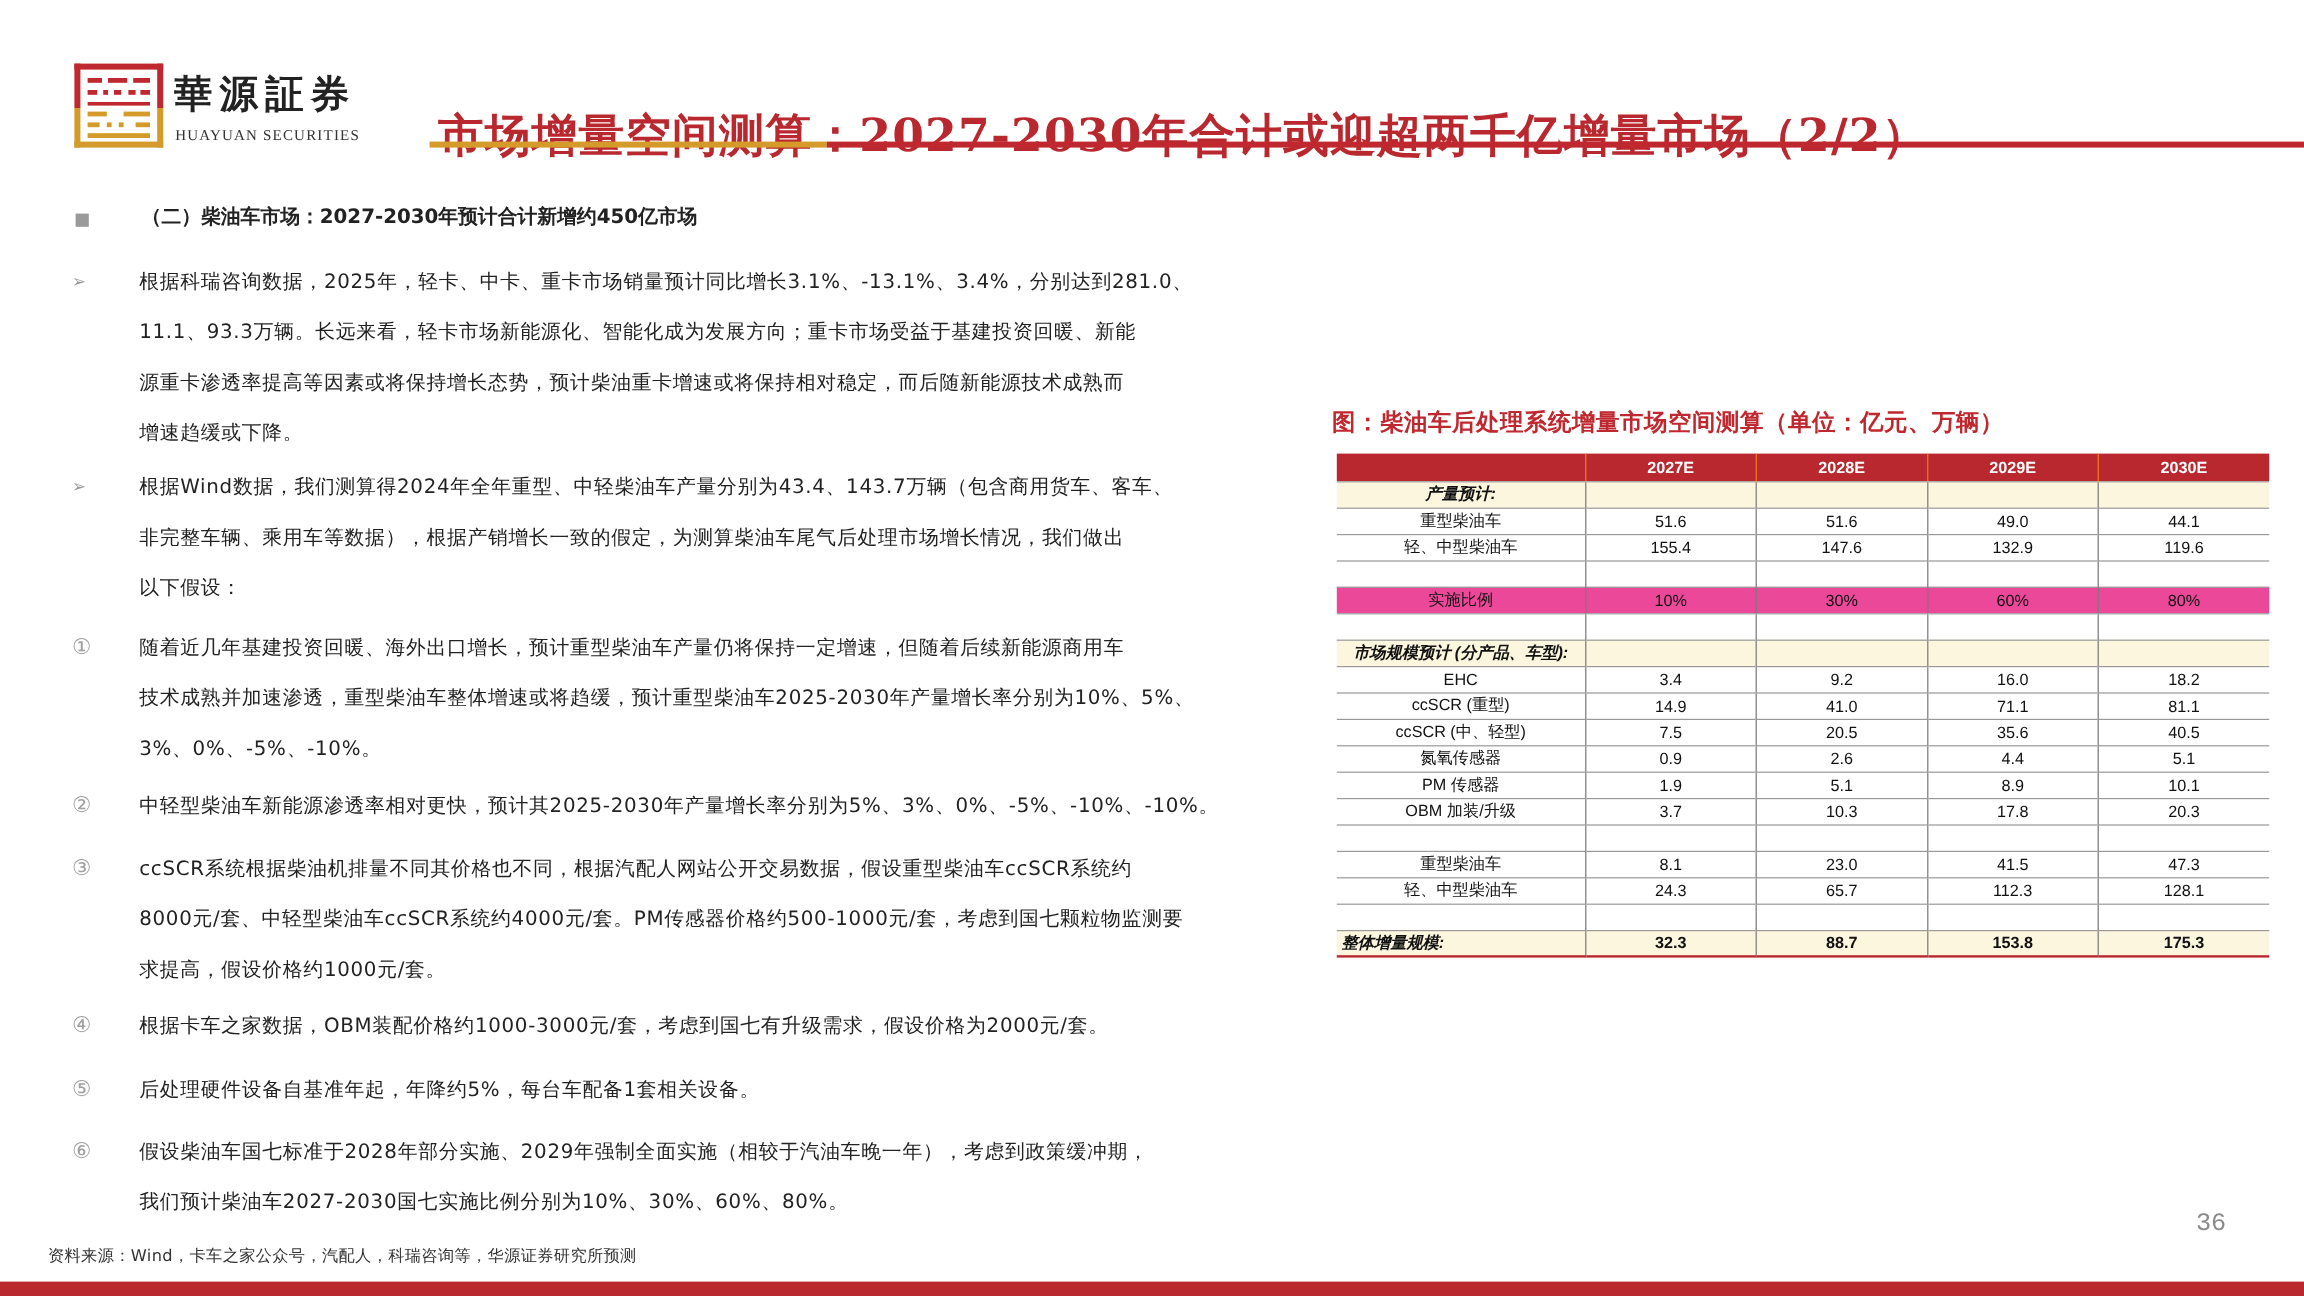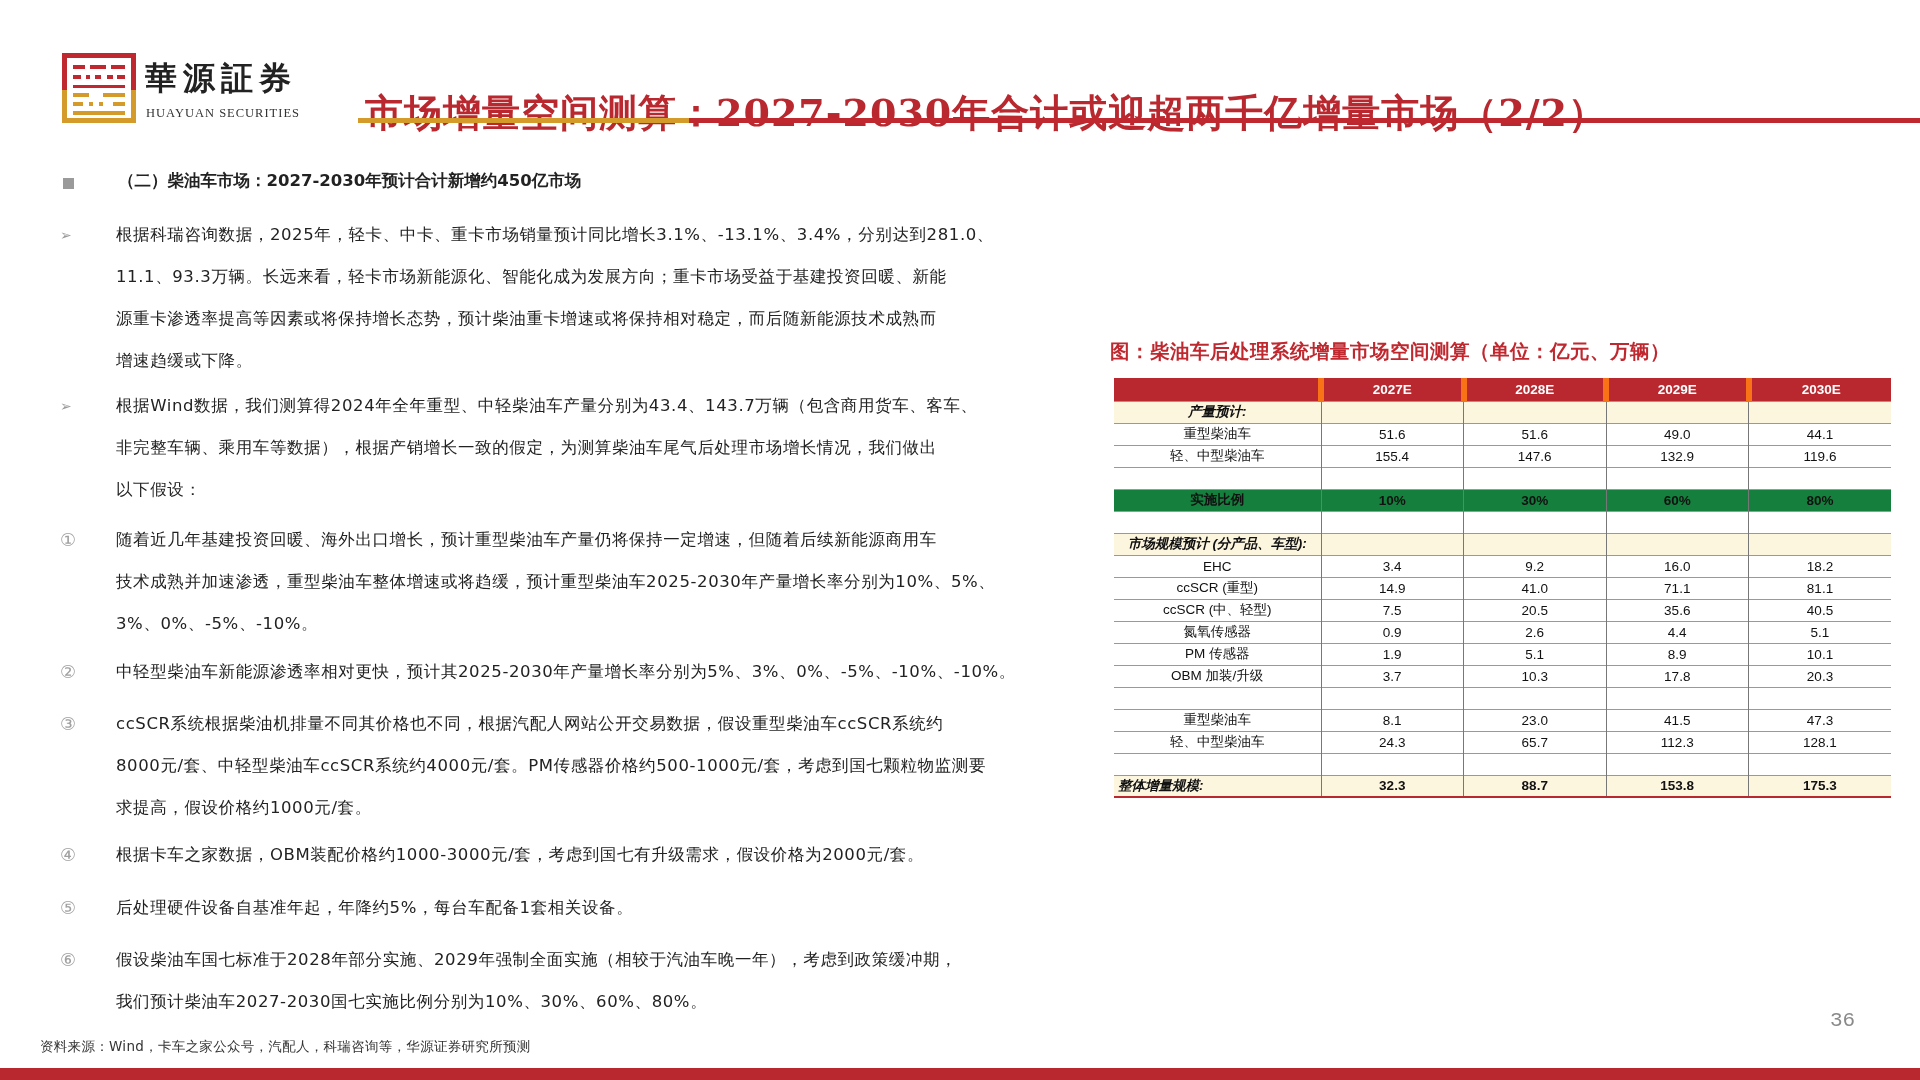--- a/index.html
+++ b/index.html
@@ -25,27 +25,27 @@
 
   .source { position: absolute; left: 40px; top: 1038px; font-size: 13.5px; color: #333; white-space: nowrap; letter-spacing: 0.3px; }
   .page-num { position: absolute; left: 1830px; top: 1009px; font-size: 21px; color: #8a8a8a; font-family: Liberation Mono, monospace; }
   .footer-band { position: absolute; left: 0; top: 1068px; width: 1920px; height: 12px; background: #b9282f; }
 
   
   .fig-caption { position: absolute; left: 1110px; top: 338px; width: 810px; text-align: left; font-family: "DejaVu Serif", "Liberation Serif", serif; font-size: 19.5px; font-weight: bold; color: #c0282f; white-space: nowrap; letter-spacing: 0.5px; }
   table.data { position: absolute; left: 1114px; top: 378px; width: 777px; border-collapse: collapse; table-layout: fixed; font-family: "Liberation Sans", "DejaVu Sans", sans-serif; font-size: 13.5px; color: #111; }
   table.data col.label { width: 207px; }
   table.data col.val { width: 142.5px; }
-  table.data th { background: #b9282f; color: #fff; font-weight: bold; height: 23px; font-size: 13.5px; border-left: 6px solid #f97316; }
+  table.data th { background: #b9282f; color: #fff; font-weight: bold; height: 23px; font-size: 13.5px; border-left: 1px solid #f97316; }
   table.data th:first-child { border-left: none; }
   table.data td { height: 22px; text-align: center; border-left: 1px solid #777; border-top: 1px solid #999; padding: 0 4px; white-space: nowrap; }
   table.data td:first-child { border-left: none; }
   table.data tr.section td { background: #fdf6df; }
   table.data tr.section td:first-child { text-align: center; font-weight: bold; font-style: italic; }
-  table.data tr.highlight td { background: #15803d; font-weight: bold; }
+  table.data tr.highlight td { background: #ec4899; font-weight: normal; }
   table.data tr.spacer td { height: 22px; }
   table.data tr.total td { background: #fdf6df; font-weight: bold; border-bottom: 2px solid #b9282f; }
   table.data tr.total td:first-child { text-align: left; font-style: italic; }
 </style>
 </head>
 <body>
 
 <div class="logo">
   <div class="top">
     <i style="left:6px;top:7px;width:12px"></i>

